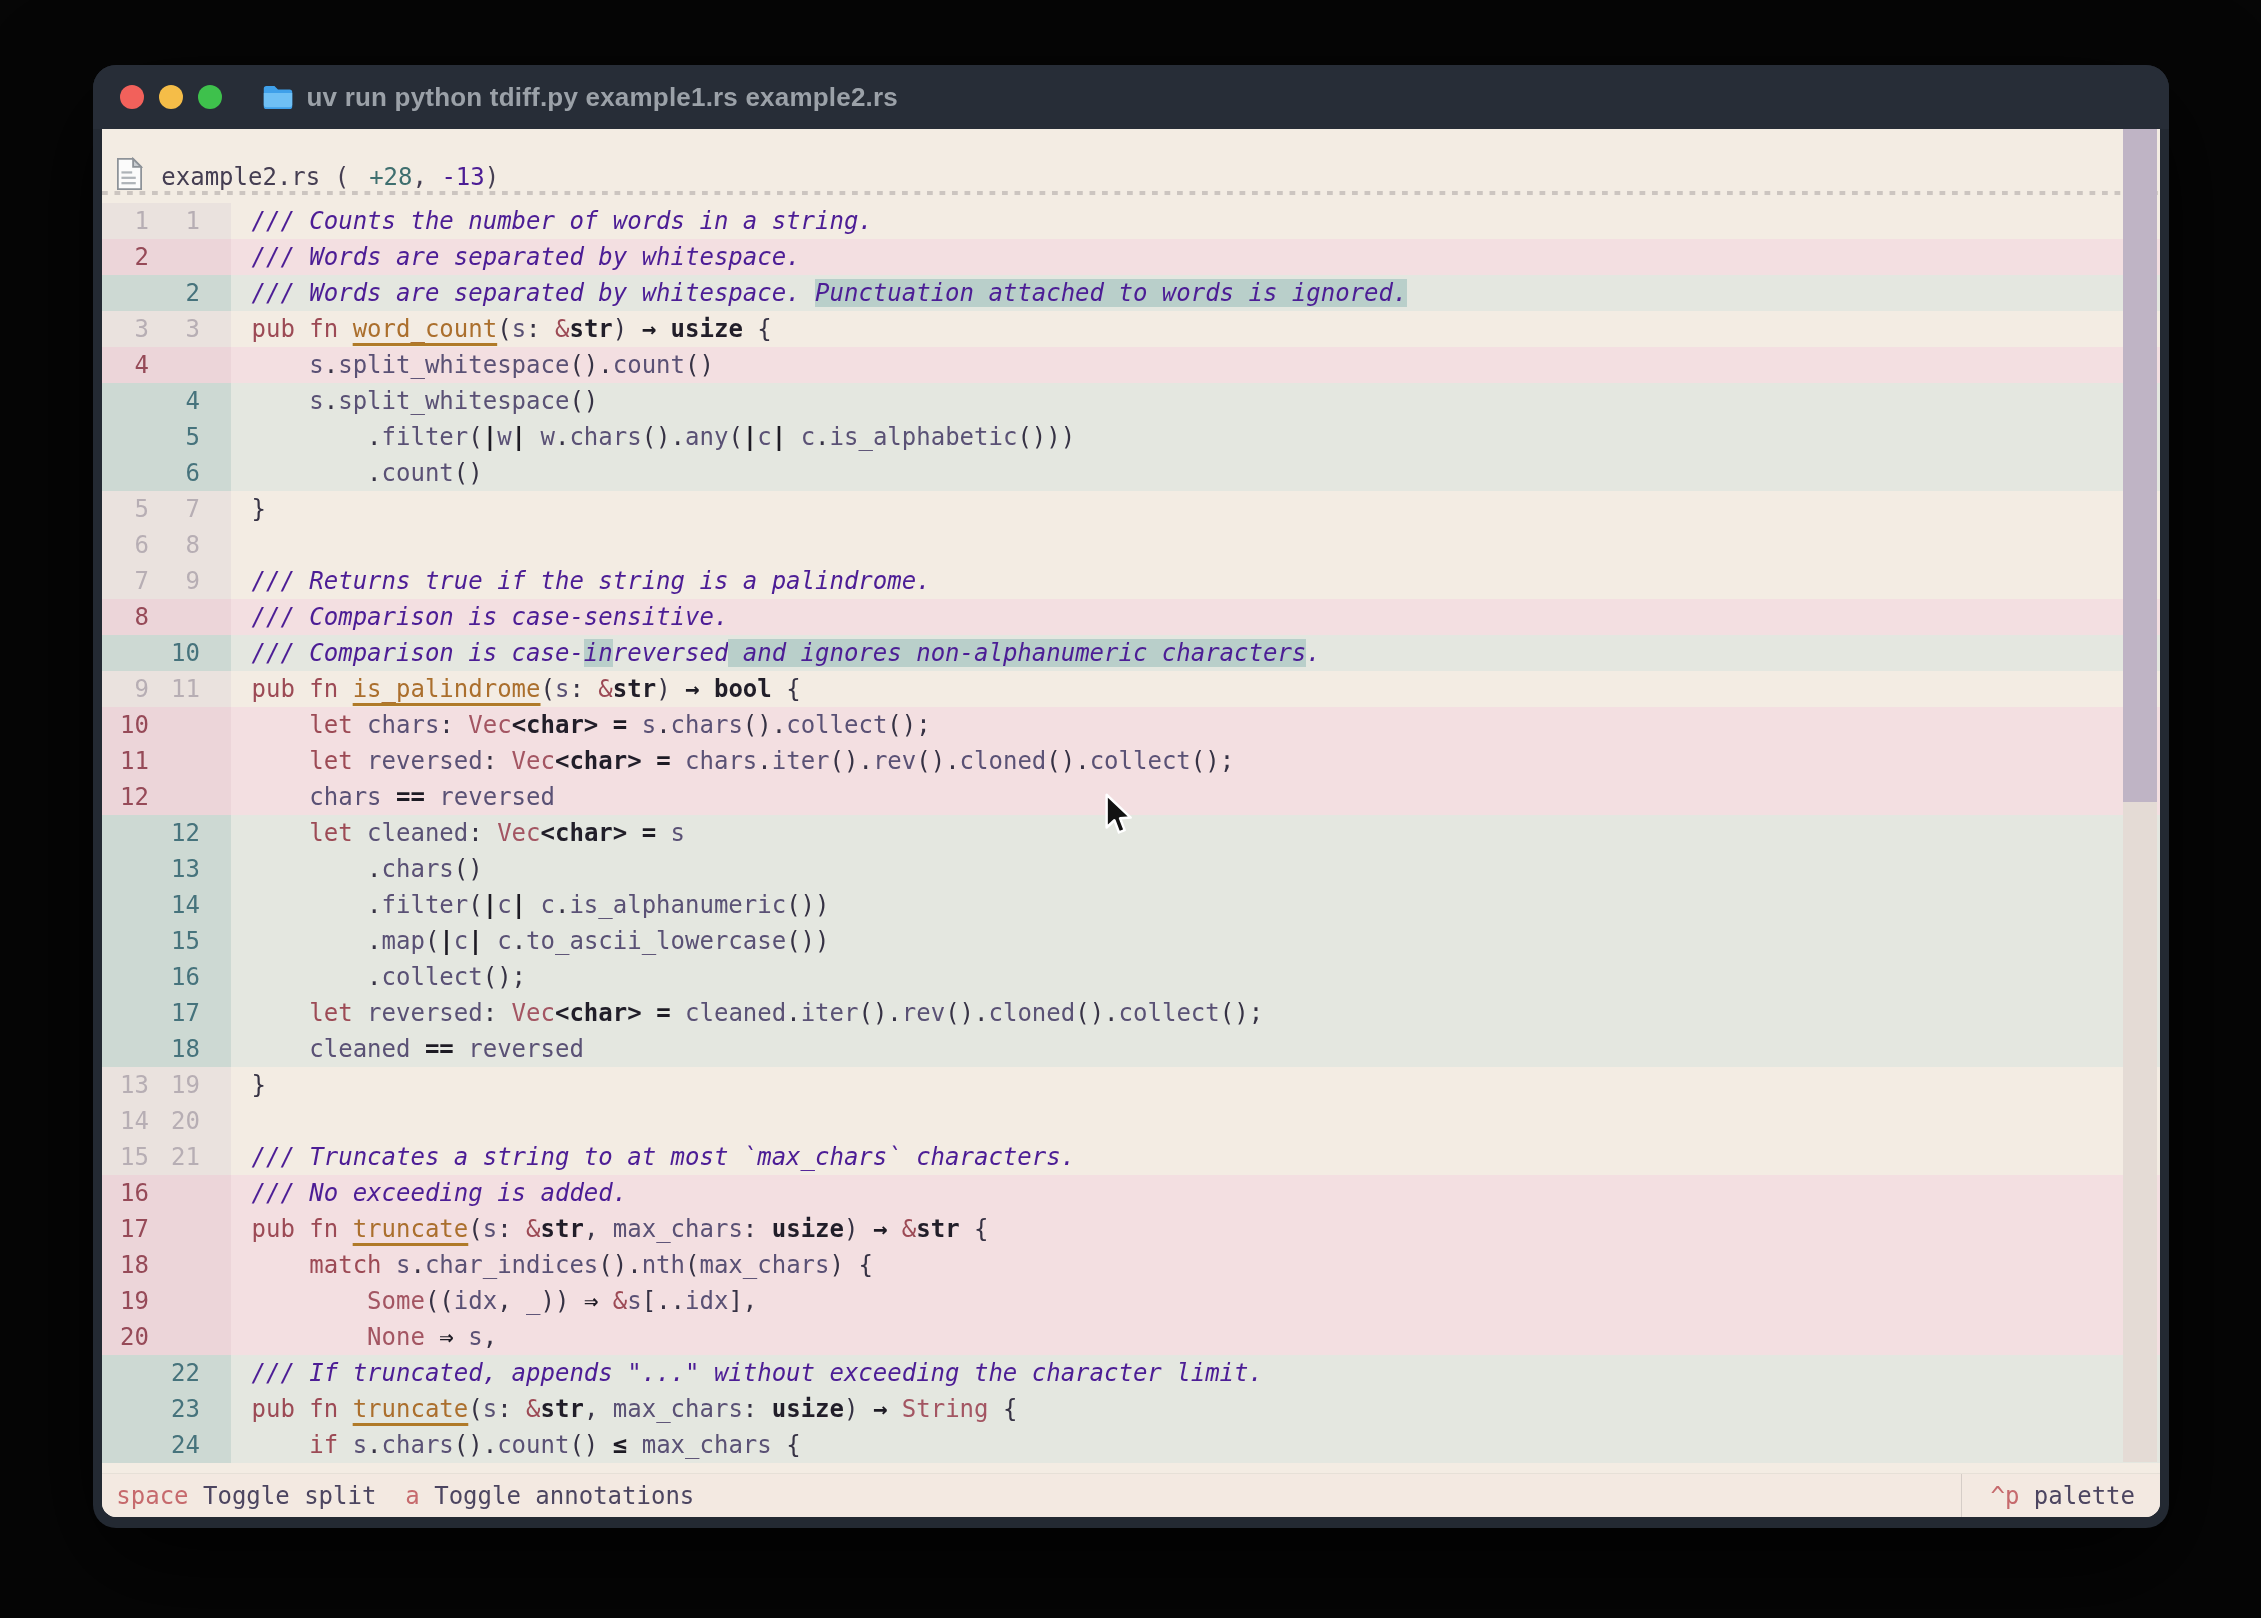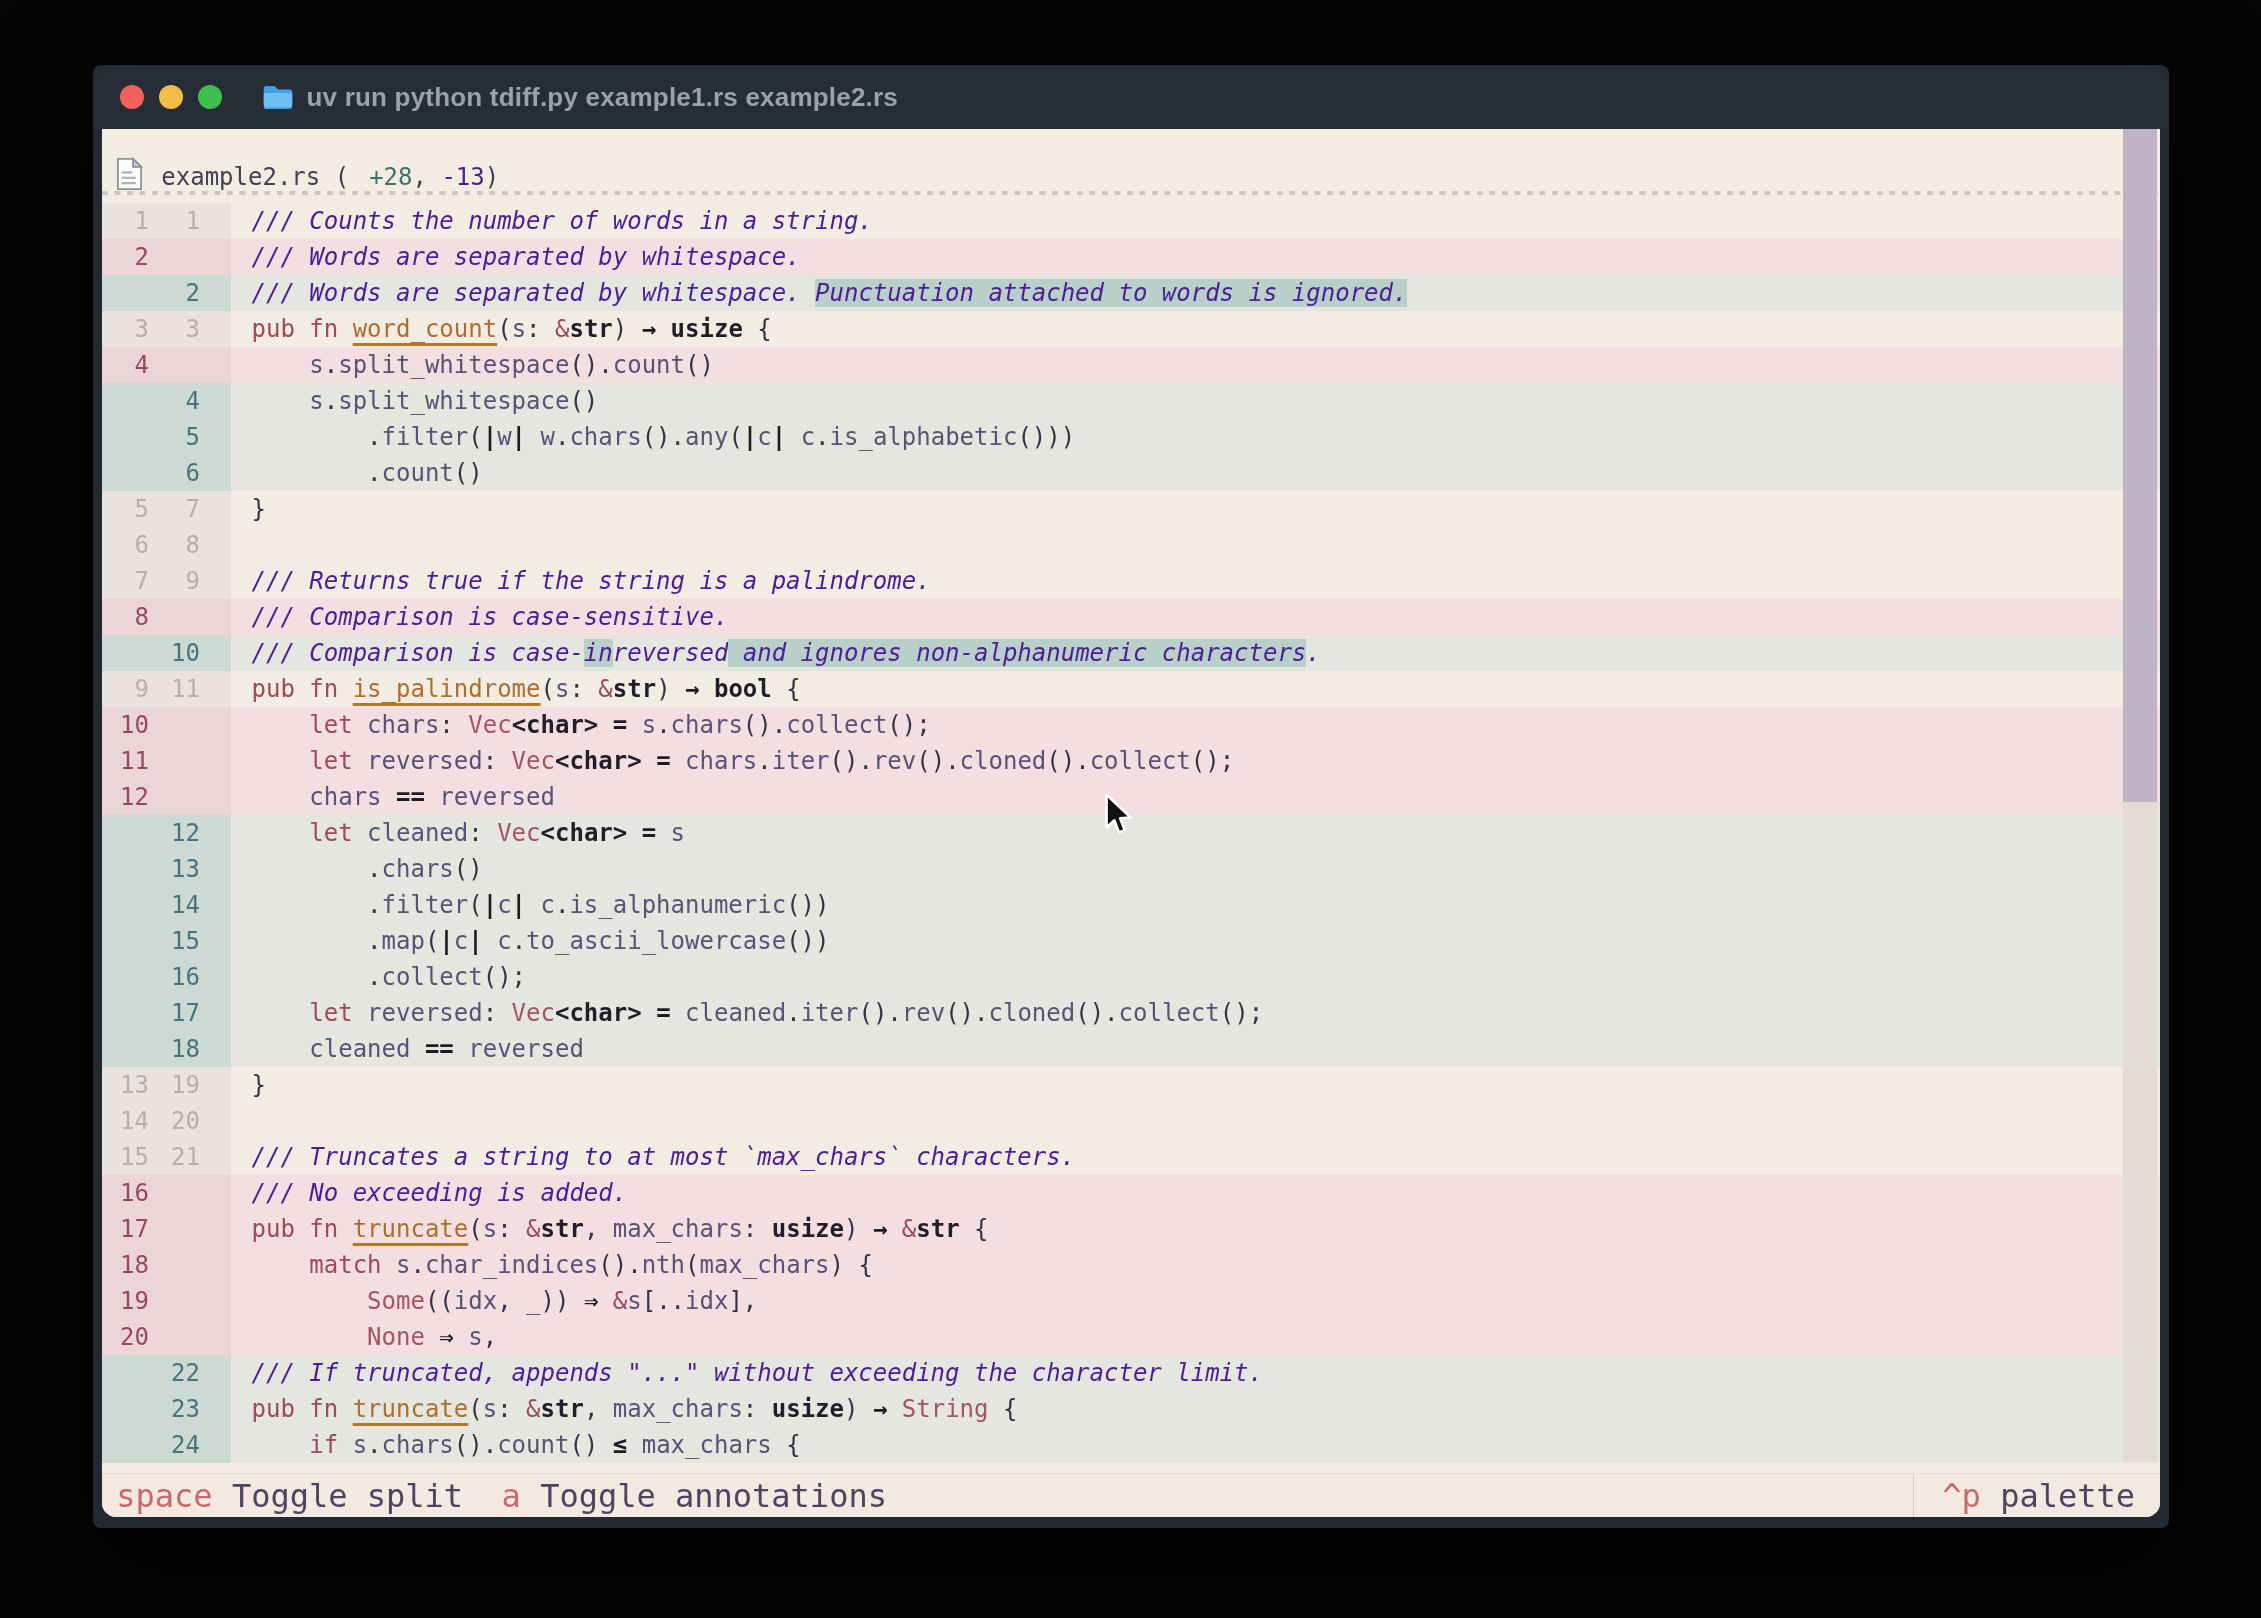--- a/index.html
+++ b/index.html
@@ -3,21 +3,21 @@
 <meta charset="utf-8">
 <style>
   html,body{margin:0;padding:0;}
   body{
     width:2262px;height:1618px;position:relative;overflow:hidden;
     background:#060606;
     font-family:"DejaVu Sans Mono",monospace;
   }
   .window{
     position:absolute;left:93px;top:65px;width:2076px;height:1463px;
-    background:#232932;border-radius:8px;
+    background:#232932;border-radius:23px;
     box-shadow:0 36px 107px rgba(0,0,0,.85);
   }
   .titlebar{
     height:64px;display:flex;align-items:center;
     padding-left:27px;background:#272d37;border-radius:23px 23px 0 0;
   }
   .light{width:24px;height:24px;border-radius:50%;margin-right:15px;flex:none;}
   .light.red{background:#f2615b;}
   .light.yellow{background:#f5bd48;}
   .light.green{background:#3ec14c;}
@@ -63,21 +63,21 @@
   .ti{color:#5a5175;}
   .tp{color:#363244;}
   .tt{color:#211e29;font-weight:bold;}
   .to{color:#1d1b24;font-weight:bold;}
   .tf{
     color:#ab6f2d;text-decoration:underline;
     text-decoration-thickness:2.7px;text-underline-offset:6.2px;text-decoration-color:#b07a28;
   }
   .statusbar{
     position:absolute;left:0;right:0;bottom:0;height:43px;background:#f3e9e1;
-    display:flex;align-items:center;font-size:32px;color:#4c4560;
+    display:flex;align-items:center;font-size:24px;color:#4c4560;
     box-shadow:0 -0.9px 0 rgba(0,0,0,.06);
   }
   .sb-left{padding-left:14.3px;flex:1;white-space:pre;}
   .key{color:#c66a6d;}
   .sb-right{
     border-left:1.8px solid #d5cdc7;height:100%;display:flex;align-items:center;
     padding:0 25px 0 28.5px;white-space:pre;
   }
   .scrollbar{position:absolute;top:0;right:2.7px;width:34px;bottom:55px;}
   .sb-track{position:absolute;left:0;right:0;top:0;bottom:0;background:#e4dbd5;}

